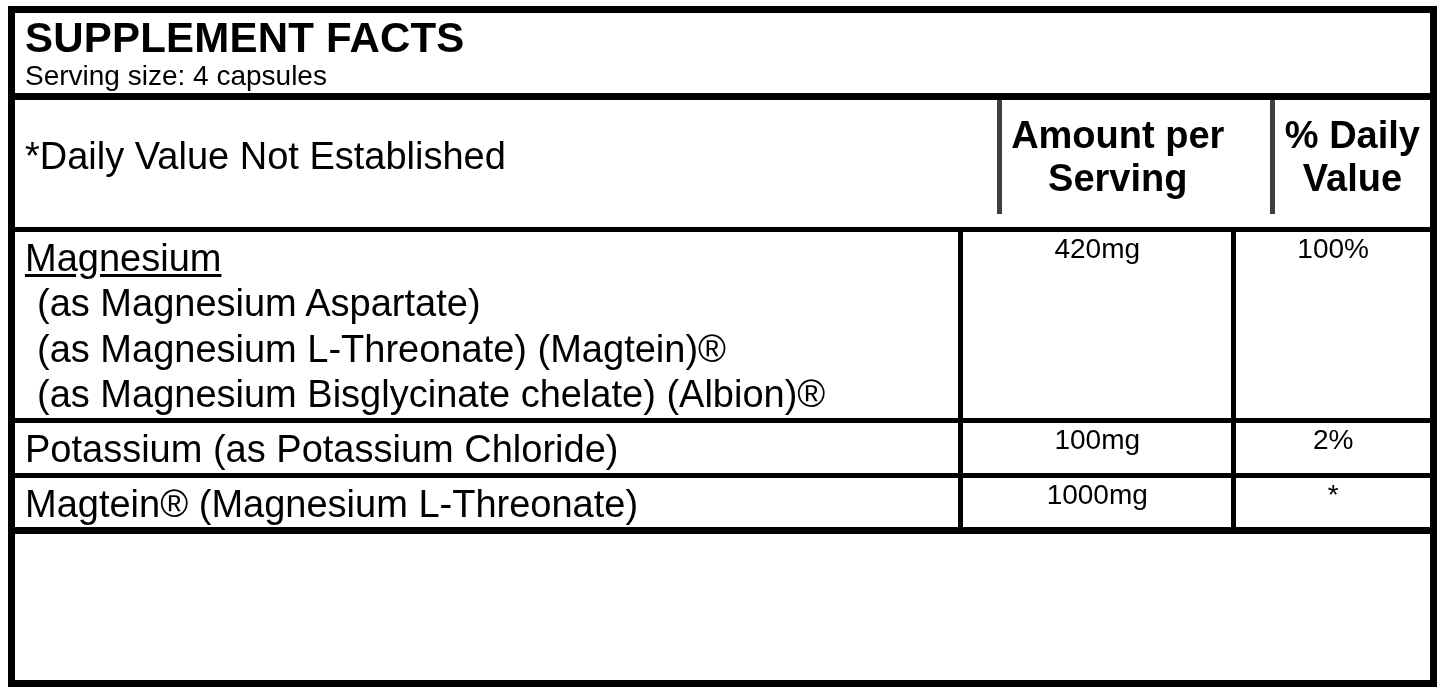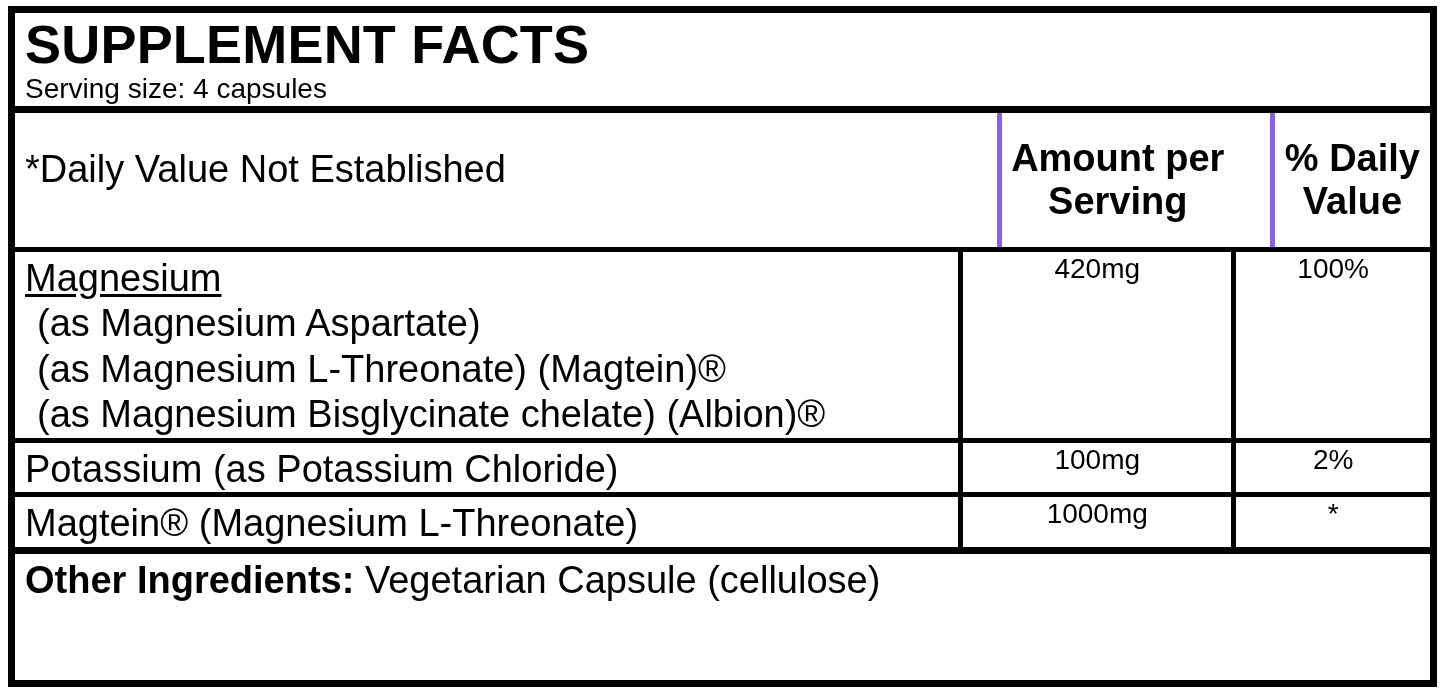--- a/index.html
+++ b/index.html
@@ -25,21 +25,21 @@
     width: 1429px;
     height: 681px;
     box-sizing: border-box;
     border: 7px solid #000000;
     background: #ffffff;
   }
   .header-block {
     padding: 2px 0 0 10px;
   }
   .title {
-    font-size: 54px;
+    font-size: 42px;
     font-weight: bold;
     line-height: 1.08;
     letter-spacing: 0.2px;
     white-space: nowrap;
   }
   .serving-line {
     font-size: 28px;
     line-height: 1.15;
     white-space: nowrap;
   }
@@ -82,22 +82,22 @@
     padding: 4px 0 17px 10px;
     font-size: 38px;
     font-weight: normal;
     line-height: 1.2;
     display: flex;
     align-items: center;
     min-height: 106px;
   }
   .hdr-amt, .hdr-dv {
     text-align: center;
-    border-left: 5px solid #8b5cf6;
-    padding: 14px 4px;
+    border-left: 5px solid #404040;
+    padding: 4px 4px;
     min-height: 106px;
     display: flex;
     align-items: center;
     justify-content: center;
     margin-left: 36px;
   }
   .row-sep td {
     border-top: 5px solid #000000;
   }
   .ing-main {
@@ -174,19 +174,15 @@
             <div class="cell-name nowrap">Magtein® (Magnesium L-Threonate)</div>
           </td>
           <td class="cell-num">1000mg</td>
           <td class="cell-num">*</td>
         </tr>
       </tbody>
     </table>
 
     <div class="rule"></div>
 
-    <div class="other-ing">
-      <b>Other Ingredients:</b>
-      <span>Vegetarian Capsule (cellulose)</span>
-    </div>
 
   </div>
 </div>
 
 </body></html>

